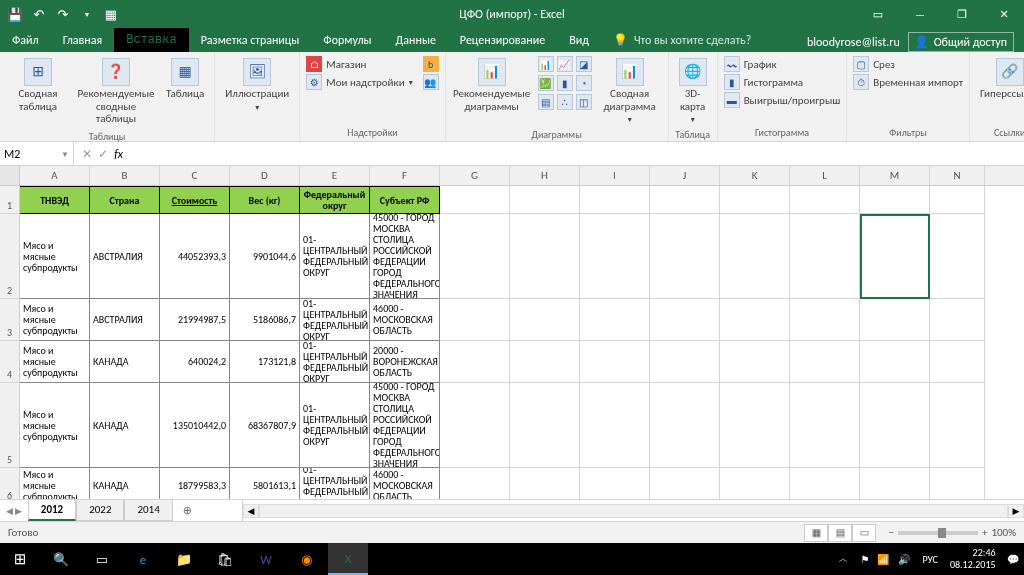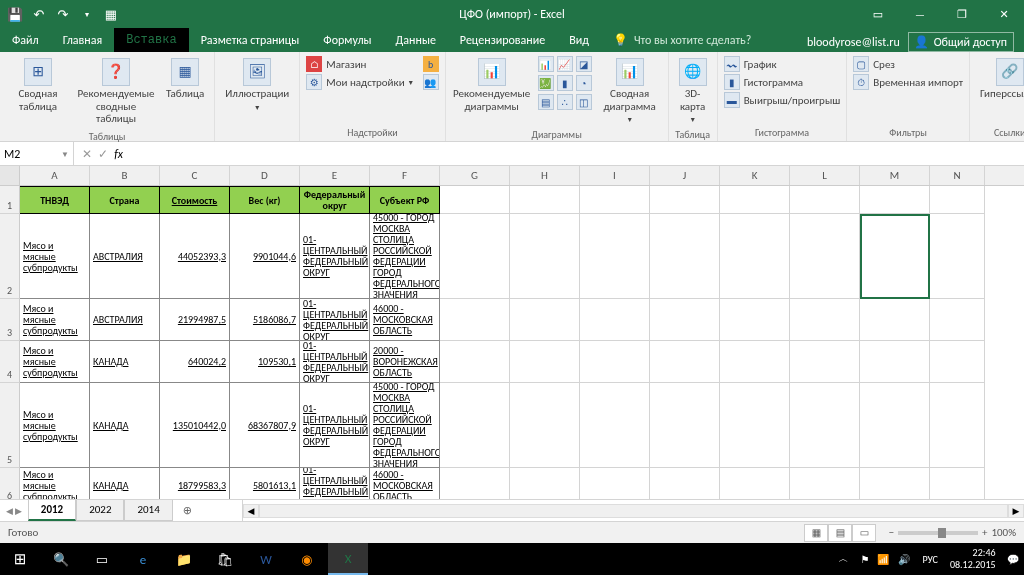--- a/index.html
+++ b/index.html
@@ -43,21 +43,21 @@
 
 .grid-wrapper { flex:1; position:relative; display:flex; flex-direction:column; overflow:hidden; }
 .col-header-row { display:flex; height:20px; background:#f0f0f0; border-bottom:1px solid #ccc; }
 .sel-all { width:20px; border-right:1px solid #ccc; background:#e6e6e6; }
 .col-hdr { border-right:1px solid #d4d4d4; text-align:center; font-size:11px; color:#555; line-height:20px; }
 .grid-body { flex:1; overflow:hidden auto; }
 .row { display:flex; min-height:18px; }
 .row-hdr { width:20px; background:#f0f0f0; border-right:1px solid #ccc; border-bottom:1px solid #d4d4d4; text-align:center; font-size:10px; color:#555; display:flex; align-items:flex-end; justify-content:center; padding-bottom:1px; }
 .cell { border-right:1px solid #d4d4d4; border-bottom:1px solid #d4d4d4; font-size:10px; padding:2px 3px; overflow:hidden; display:flex; align-items:center; line-height:1.1; }
 .hdr-cell { background:#92d050; font-weight:bold; justify-content:center; text-align:center; border-right:1px solid #000; border-bottom:1px solid #000; border-top:1px solid #000; }
-.data-cell { border-right:1px solid #888; border-bottom:1px solid #888;text-decoration:underline; }
+.data-cell { border-right:1px solid #888; border-bottom:1px solid #888; }
 .sel-cell { outline:2px solid #217346; outline-offset:-2px; }
 
 
 .sheets { height:22px; background:#fff; border-top:1px solid #d4d4d4; display:flex; align-items:center; font-size:11px; }
 .sheet-nav { display:flex; gap:2px; padding:0 6px; color:#888; font-size:9px; }
 .sheet-tab { border:1px solid #ccc; border-top:none; padding:3px 12px; background:#f0f0f0; cursor:pointer; }
 .sheet-tab.active { background:#fff; border-bottom:2px solid #217346; font-weight:bold; }
 .sheet-add { padding:2px 10px; color:#666; cursor:pointer; }
 .hscroll { flex:1; border-left:1px solid #d4d4d4; height:100%; display:flex; align-items:center; margin-left:40px; }
 .hscroll-track { flex:1; height:14px; background:#f0f0f0; border:1px solid #ddd; position:relative; }
@@ -340,21 +340,21 @@
         <div class="cell " style="width: 70px;"></div>
         <div class="cell " style="width: 70px;"></div>
         <div class="cell " style="width: 70px;"></div>
         <div class="cell " style="width: 55px;"></div>
       </div>
       <div class="row" style="height: 42px;">
         <div class="row-hdr">4</div>
         <div class="cell data-cell" style="width: 70px;">Мясо и мясные субпродукты</div>
         <div class="cell data-cell" style="width: 70px;">КАНАДА</div>
         <div class="cell data-cell" style="width: 70px; justify-content: flex-end;">640024,2</div>
-        <div class="cell data-cell" style="width: 70px; justify-content: flex-end;">109530,1</div>
+        <div class="cell data-cell" style="width: 70px; justify-content: flex-end;">173121,8</div>
         <div class="cell data-cell" style="width: 70px;">01-ЦЕНТРАЛЬНЫЙ ФЕДЕРАЛЬНЫЙ ОКРУГ</div>
         <div class="cell data-cell" style="width: 70px;">20000 - ВОРОНЕЖСКАЯ ОБЛАСТЬ</div>
         <div class="cell " style="width: 70px;"></div>
         <div class="cell " style="width: 70px;"></div>
         <div class="cell " style="width: 70px;"></div>
         <div class="cell " style="width: 70px;"></div>
         <div class="cell " style="width: 70px;"></div>
         <div class="cell " style="width: 70px;"></div>
         <div class="cell " style="width: 70px;"></div>
         <div class="cell " style="width: 55px;"></div>

